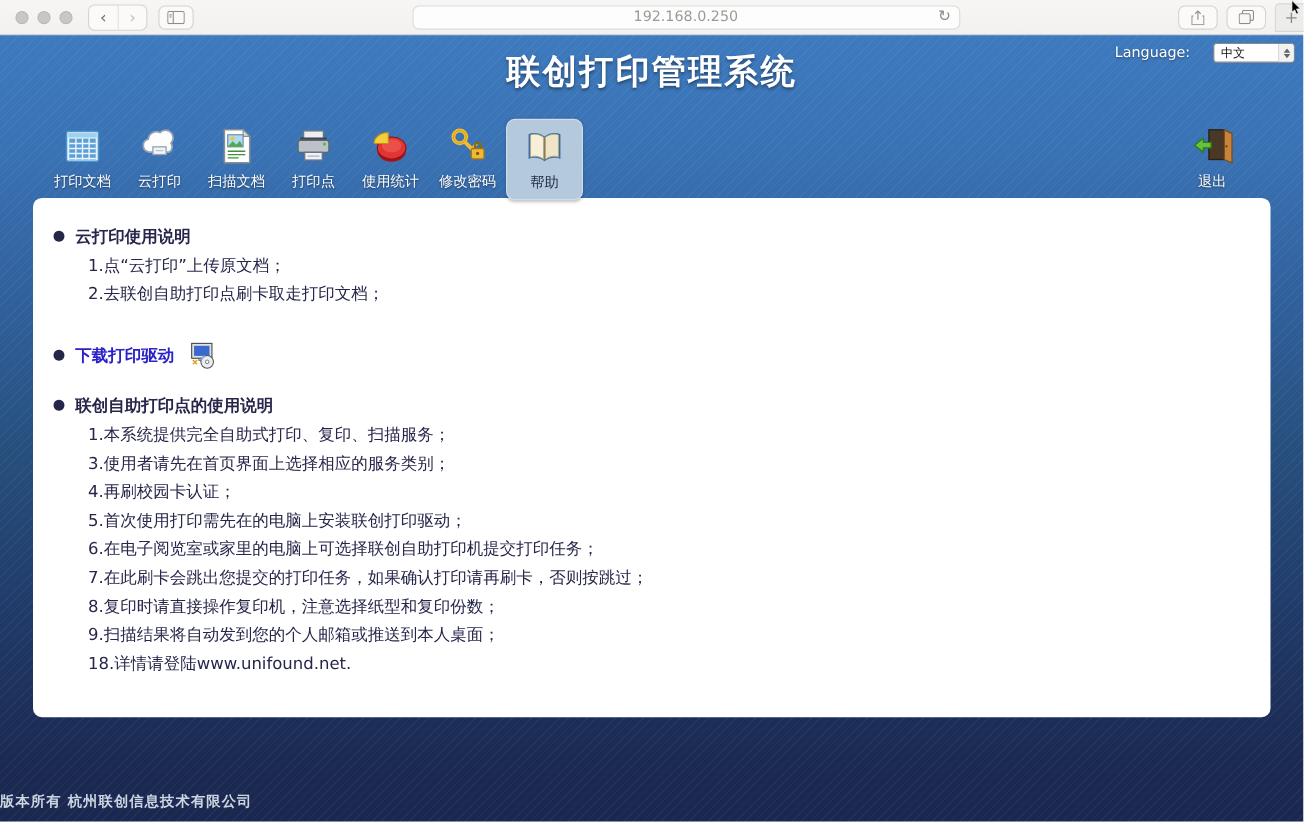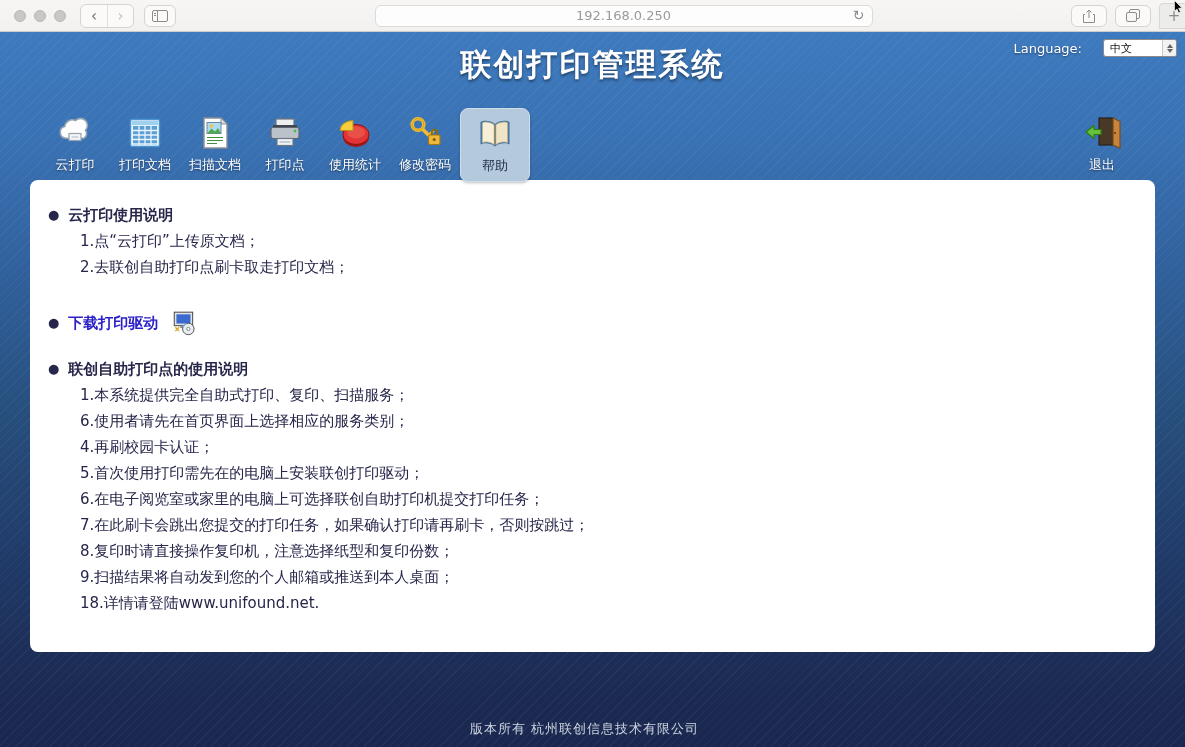--- a/index.html
+++ b/index.html
@@ -65,22 +65,22 @@
   .panel { margin:2px 30px 0; height:472px; background:#fff; border-radius:8px;
     padding:22px 30px 0 18px; color:#26264a; }
   .sec-head { display:flex; align-items:center; gap:9px; font-size:15px; font-weight:bold; line-height:26px; }
   .bullet { font-size:13px; line-height:26px; }
   .sec-lines { margin-left:32px; font-size:15px; line-height:26px; }
   .sec2 { margin-top:30px; }
   .sec3 { margin-top:20px; }
   .dl-link { color:#2a21c8; cursor:pointer; }
   .dl-icon { width:26px; height:26px; margin-left:4px; vertical-align:-7px; }
 
-  .footer { position:absolute; bottom:9px; left:0; right:16px; text-align:center;
-    font-size:13px; color:#cdd4e2; letter-spacing:1px; }
+  .footer { position:absolute; bottom:9px; left:0; right:16px; text-align:left;
+    font-size:13px; color:#cdd4e2; letter-spacing:1px;font-weight:bold; }
 </style>
 </head>
 <body>
 
 <div class="chrome">
   <div class="traffic">
     <span class="dot"></span>
     <span class="dot"></span>
     <span class="dot"></span>
   </div>
@@ -133,38 +133,38 @@
       </span>
     </span>
   </div>
 
   <div class="page-title">联创打印管理系统</div>
 
   <div class="toolbar">
 
     <div class="tb-item">
       <svg class="tb-icon" viewBox="0 0 40 40">
-        <path d="M30.5 17.2 A6.3 6.3 0 0 0 20.5 7.5 A7.5 7.5 0 0 0 9.8 13.4 A6 6 0 0 0 10.6 25.2 H29 A5.6 5.6 0 0 0 30.5 17.2Z" fill="#fdfdfd" stroke="#93a3b2" stroke-width="1.6"></path>
-        <rect x="14" y="20.5" width="12" height="7" fill="#f2f5f8" stroke="#93a3b2" stroke-width="1.2"></rect>
-        <line x1="16.5" y1="24" x2="23.5" y2="24" stroke="#b9c4ce" stroke-width="1.2"></line>
-      </svg>
-      <span class="tb-label">云打印</span>
-    </div>
-
-    <div class="tb-item">
-      <svg class="tb-icon" viewBox="0 0 40 40">
         <rect x="5.5" y="6.5" width="29" height="27" rx="1.5" fill="#e8f4fc" stroke="#4a94cf" stroke-width="1.4"></rect>
         <rect x="7" y="8" width="26" height="4" fill="#9fd0ee"></rect>
         <rect x="8" y="13" width="24" height="19" fill="#5b9fd6"></rect>
         <g stroke="#eaf4fb" stroke-width="1.3">
           <path d="M8 17.5h24M8 22h24M8 26.5h24M8 31h24"></path>
           <path d="M14 13v19M20 13v19M26 13v19"></path>
         </g>
       </svg>
       <span class="tb-label">打印文档</span>
+    </div>
+
+    <div class="tb-item">
+      <svg class="tb-icon" viewBox="0 0 40 40">
+        <path d="M30.5 17.2 A6.3 6.3 0 0 0 20.5 7.5 A7.5 7.5 0 0 0 9.8 13.4 A6 6 0 0 0 10.6 25.2 H29 A5.6 5.6 0 0 0 30.5 17.2Z" fill="#fdfdfd" stroke="#93a3b2" stroke-width="1.6"></path>
+        <rect x="14" y="20.5" width="12" height="7" fill="#f2f5f8" stroke="#93a3b2" stroke-width="1.2"></rect>
+        <line x1="16.5" y1="24" x2="23.5" y2="24" stroke="#b9c4ce" stroke-width="1.2"></line>
+      </svg>
+      <span class="tb-label">云打印</span>
     </div>
 
     <div class="tb-item">
       <svg class="tb-icon" viewBox="0 0 40 40">
         <path d="M9 5 h17 l6 6 v24 H9 Z" fill="#fff" stroke="#8a8f96" stroke-width="1.4"></path>
         <path d="M26 5 l6 6 h-6 Z" fill="#d8dde2" stroke="#8a8f96" stroke-width="1"></path>
         <rect x="12" y="9.5" width="14" height="11" fill="#aedcf2" stroke="#6b86a0" stroke-width="1"></rect>
         <circle cx="16.5" cy="13" r="1.8" fill="#f5c33b"></circle>
         <path d="M12 20.5 l4.5-5 3.5 3 3-3.5 3 5.5 Z" fill="#4faa4f"></path>
         <path d="M12 24.5h16M12 27.5h16M12 30.5h10" stroke="#3f8f3f" stroke-width="1.2"></path>
@@ -259,21 +259,21 @@
       </div>
     </div>
 
     <div class="sec3">
       <div class="sec-head">
         <span class="bullet">●</span>
         <span>联创自助打印点的使用说明</span>
       </div>
       <div class="sec-lines">
         <div class="line">1.本系统提供完全自助式打印、复印、扫描服务；</div>
-        <div class="line">6.使用者请先在首页界面上选择相应的服务类别；</div>
+        <div class="line">3.使用者请先在首页界面上选择相应的服务类别；</div>
         <div class="line">4.再刷校园卡认证；</div>
         <div class="line">5.首次使用打印需先在的电脑上安装联创打印驱动；</div>
         <div class="line">6.在电子阅览室或家里的电脑上可选择联创自助打印机提交打印任务；</div>
         <div class="line">7.在此刷卡会跳出您提交的打印任务，如果确认打印请再刷卡，否则按跳过；</div>
         <div class="line">8.复印时请直接操作复印机，注意选择纸型和复印份数；</div>
         <div class="line">9.扫描结果将自动发到您的个人邮箱或推送到本人桌面；</div>
         <div class="line">18.详情请登陆www.unifound.net.</div>
       </div>
     </div>
 

